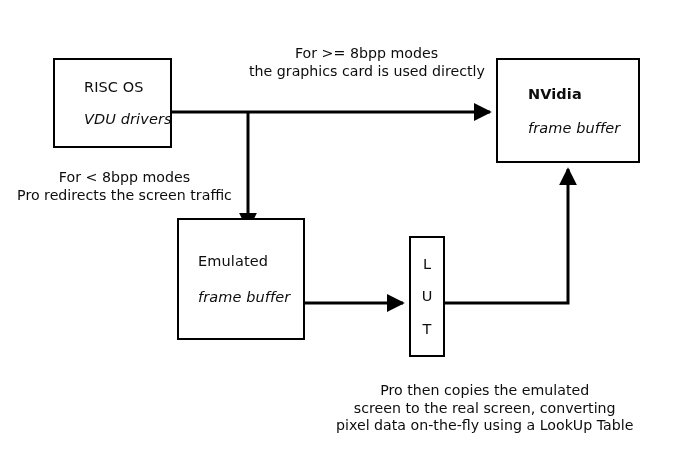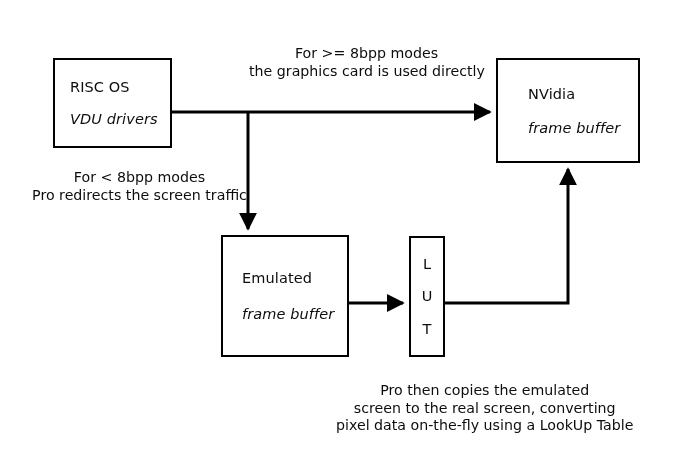--- a/index.html
+++ b/index.html
@@ -48,40 +48,39 @@
   }
   .node .line-2 {
     font-style: italic;
   }
 
   #node-risc-os {
     left: 53px;
     top: 58px;
     width: 119px;
     height: 90px;
-    padding-left: 15px;
+    padding-left: 29px;
   }
   #node-risc-os .line-1 { margin-bottom: 16px; }
 
   #node-nvidia {
     left: 496px;
     top: 58px;
     width: 144px;
     height: 105px;
     padding-left: 30px;
   }
-  #node-nvidia .line-1 { margin-bottom: 18px; }
+  #node-nvidia .line-1 { margin-bottom: 18px; font-weight: bold; }
 
   #node-emulated {
     left: 177px;
-    top: 235px;
+    top: 218px;
     width: 128px;
     height: 122px;
     padding-left: 19px;
-    margin-left: 44px;
   }
   #node-emulated .line-1 { margin-bottom: 20px; }
 
   #node-lut {
     left: 409px;
     top: 236px;
     width: 36px;
     height: 121px;
     align-items: center;
     justify-content: center;
@@ -103,21 +102,21 @@
     white-space: pre;
     z-index: 2;
   }
   #caption-ge8bpp {
     left: 249px;
     top: 45px;
     width: 235px;
     text-align: center;
   }
   #caption-lt8bpp {
-    left: 32px;
+    left: 17px;
     top: 169px;
     width: 215px;
     text-align: center;
   }
   #caption-lut-note {
     left: 336px;
     top: 382px;
     text-align: center;
   }
 

